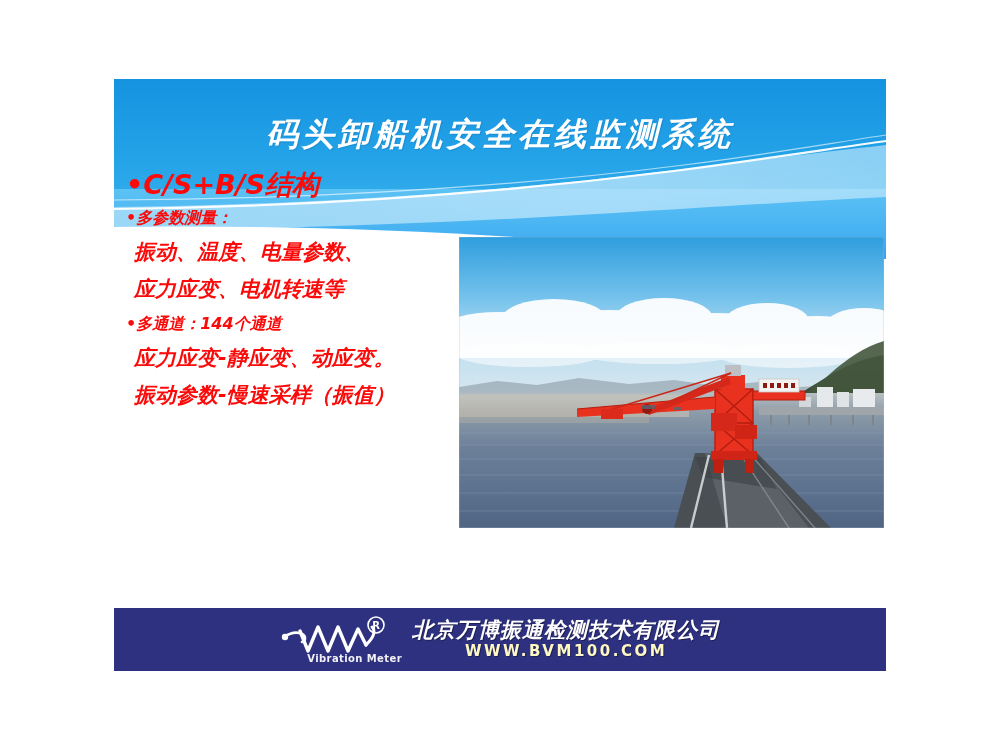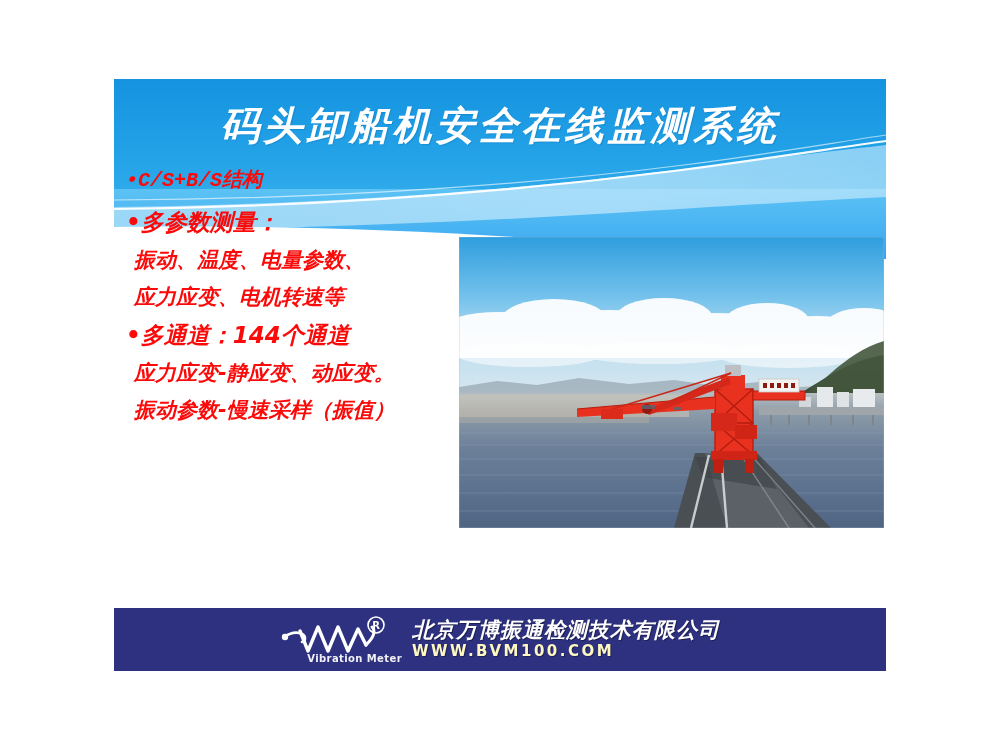--- a/index.html
+++ b/index.html
@@ -54,27 +54,27 @@
     height: 200px;
     overflow: hidden;
     pointer-events: none;
   }
   .swoosh-wrap svg { display: block; }
 
   
   .slide-title {
     position: absolute;
     left: 0;
-    top: 20px;
+    top: 34px;
     width: 772px;
     text-align: center;
     color: #ffffff;
     font-family: "DejaVu Sans", "Liberation Sans", sans-serif;
     font-weight: bold;
-    font-size: 39px;
+    font-size: 32px;
     letter-spacing: 4px;
     font-style: italic;
     text-shadow: 1px 1px 1px rgba(0,90,150,0.25);
     white-space: nowrap;
   }
 
   
   .body-text {
     position: absolute;
     left: 12px;
@@ -84,28 +84,27 @@
   }
   .line {
     font-family: "DejaVu Sans", "Liberation Sans", sans-serif;
     font-weight: bold;
     font-style: italic;
     color: #fb0a0a;
     white-space: nowrap;
     line-height: 1.0;
   }
   .line.lvl1 {            
-    font-size: 23px;
+    font-size: 16px;
     margin-bottom: 16px;
     text-indent: 0px;
   }
   .line.lvl1.first {
-    font-size: 20px;
-    margin-bottom: 20px;
-    font-family: Liberation Mono, monospace;
+    font-size: 27px;
+    margin-bottom: 12px;
   }
   .line.lvl2 {            
     font-size: 21px;
     margin-bottom: 16px;
     padding-left: 8px;
   }
   .line.indent {
     padding-left: 92px;
   }
 
@@ -154,20 +153,21 @@
     width: 122px;
     text-align: right;
     font-family: "DejaVu Sans", "Liberation Sans", sans-serif;
     font-size: 10px;
     font-weight: bold;
     color: #f0f0f5;
     letter-spacing: 0.4px;
   }
   .company-block {
     flex: 0 0 auto;
+    text-align: center;
     line-height: 1;
   }
   .company-cn {
     font-family: "DejaVu Sans", "Liberation Sans", sans-serif;
     font-size: 21px;
     font-weight: bold;
     font-style: italic;
     color: #ffffff;
     letter-spacing: 1px;
     text-shadow: 1px 1px 0 rgba(0,0,0,0.35);

